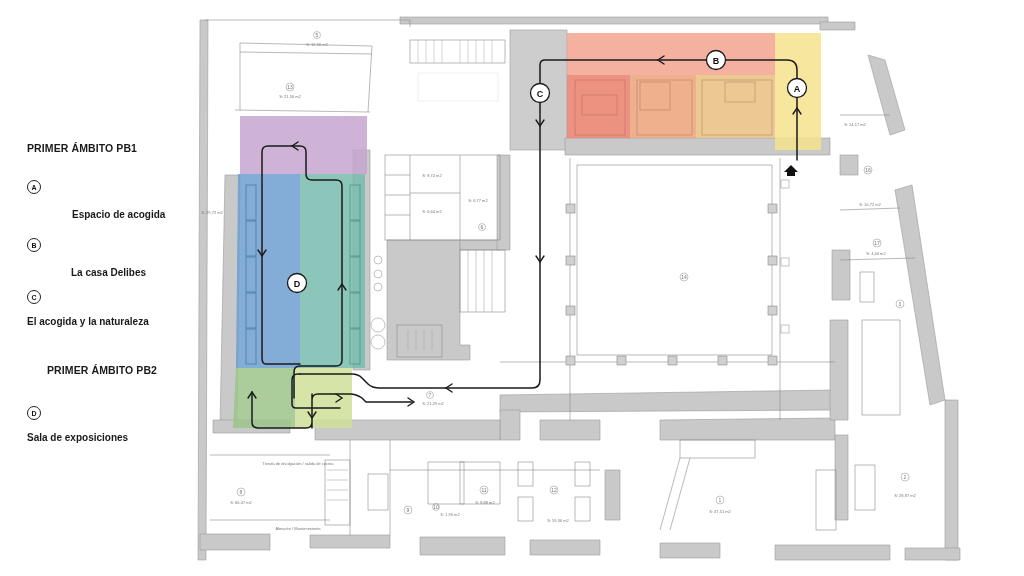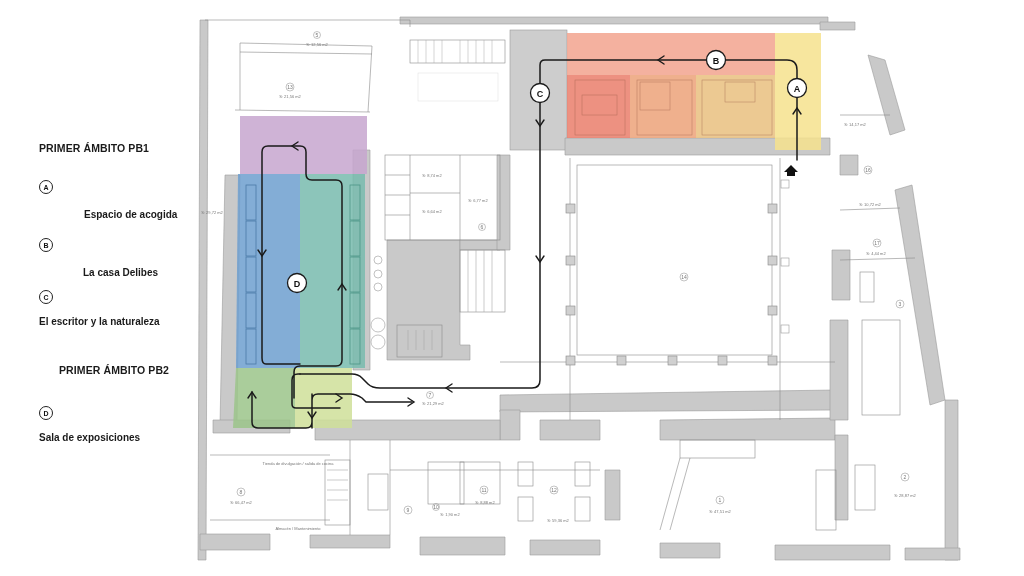--- a/index.html
+++ b/index.html
@@ -1,18 +1,18 @@
 <!DOCTYPE html>
 <html><head>
 <meta charset="utf-8">
 <style>
   html, body { margin:0; padding:0; }
   body { width:1024px; height:576px; background:#ffffff; position:relative; overflow:hidden;
          font-family:"Liberation Sans", "DejaVu Sans", sans-serif; color:#111; }
-  .legend { position:absolute; left:12px; top:0; width:200px; height:428px; }
+  .legend { position:absolute; left:0; top:0; width:200px; height:428px; }
   .legend-heading { position:absolute; left:27px; font-weight:bold; font-size:10.5px; letter-spacing:0.1px; color:#1a1a1a; }
   .legend-badge { position:absolute; left:27px; width:14px; height:14px; border:1.3px solid #222; border-radius:50%;
                   box-sizing:border-box; font-size:7px; font-weight:bold; display:flex; align-items:center; justify-content:center; background:#fff; }
   .legend-label { position:absolute; left:27px; font-weight:bold; font-size:10px; color:#1a1a1a; }
   .plan { position:absolute; left:190px; top:10px; width:780px; height:566px; }
   .plan svg { display:block; }
   .tiny { font-family:"Liberation Sans", sans-serif; font-size:4px; fill:#777; }
   .num { font-family:"Liberation Sans", sans-serif; font-size:5px; fill:#777; }
   .marker-text { font-family:"Liberation Sans", sans-serif; font-size:9px; font-weight:bold; fill:#111; }
 </style>
@@ -22,21 +22,21 @@
 <div class="legend">
   <div class="legend-heading" style="top:142px;">PRIMER ÁMBITO PB1</div>
 
   <div class="legend-badge" style="top:180px;">A</div>
   <div class="legend-label" style="top:209px;padding-left:45px;">Espacio de acogida</div>
 
   <div class="legend-badge" style="top:238px;">B</div>
   <div class="legend-label" style="top:267px;padding-left:44px;">La casa Delibes</div>
 
   <div class="legend-badge" style="top:290px;">C</div>
-  <div class="legend-label" style="top:316px;">El escritor y la naturaleza</div>
+  <div class="legend-label" style="top:316px;">El acogida y la naturaleza</div>
 
   <div class="legend-heading" style="top:364px;padding-left:20px;">PRIMER ÁMBITO PB2</div>
 
   <div class="legend-badge" style="top:406px;">D</div>
   <div class="legend-label" style="top:432px;">Sala de exposiciones</div>
 </div>
 
 <div class="plan">
 <svg width="780" height="566" viewBox="190 10 780 566" xmlns="http://www.w3.org/2000/svg">
 

